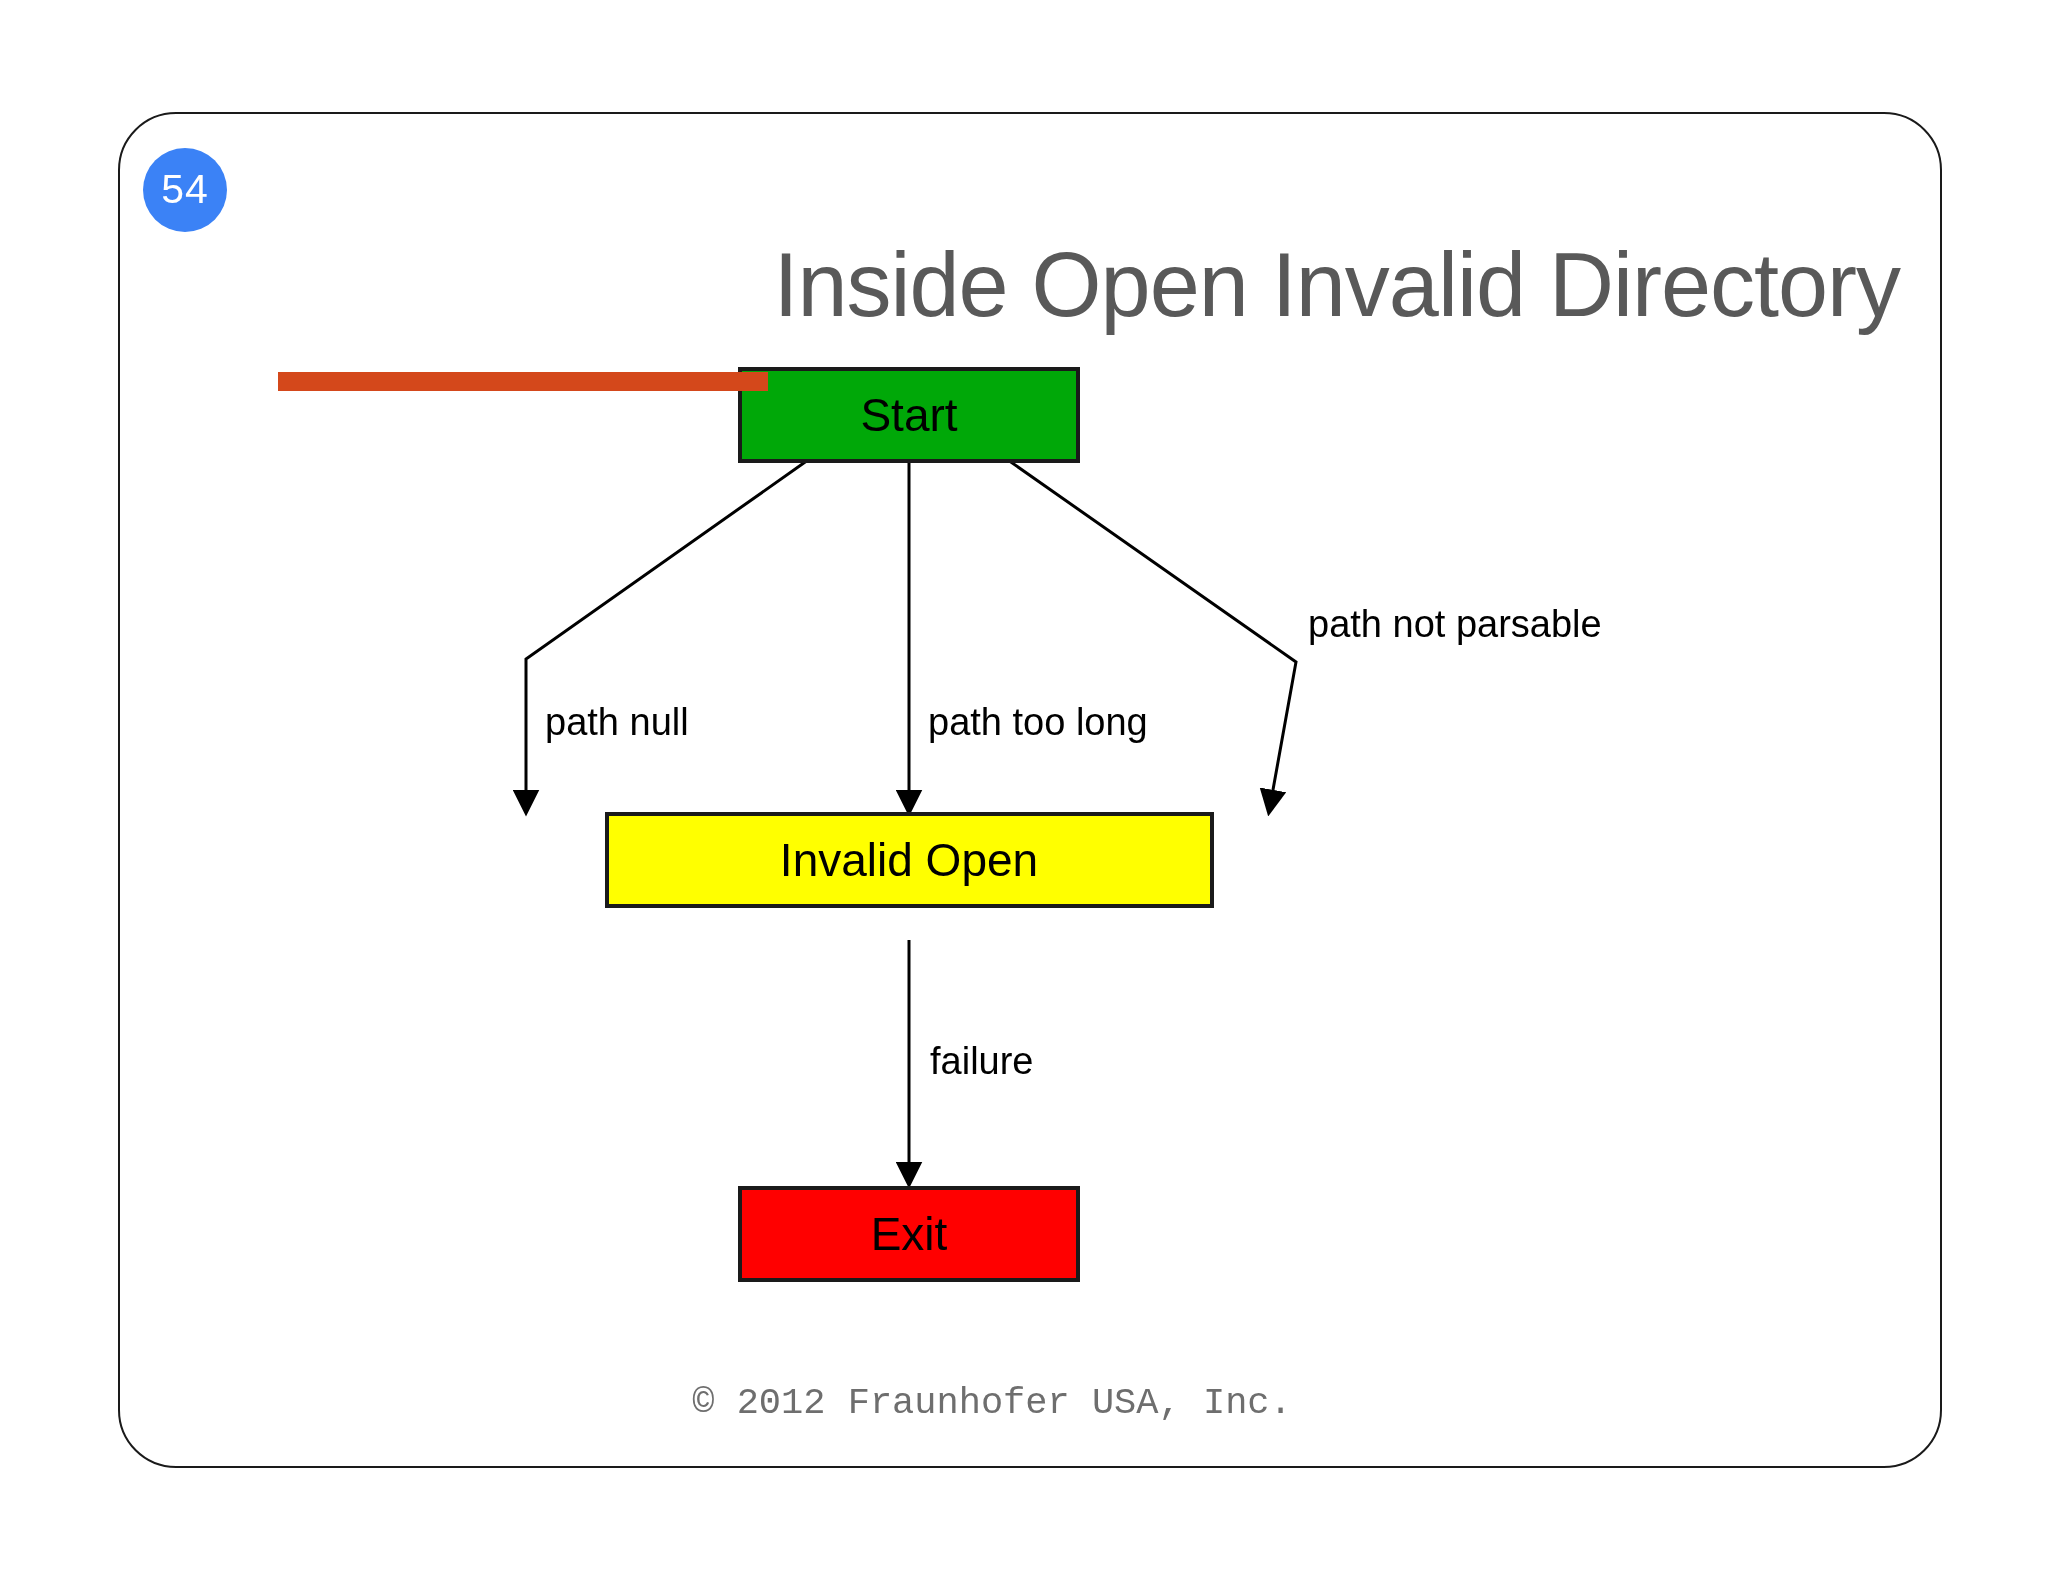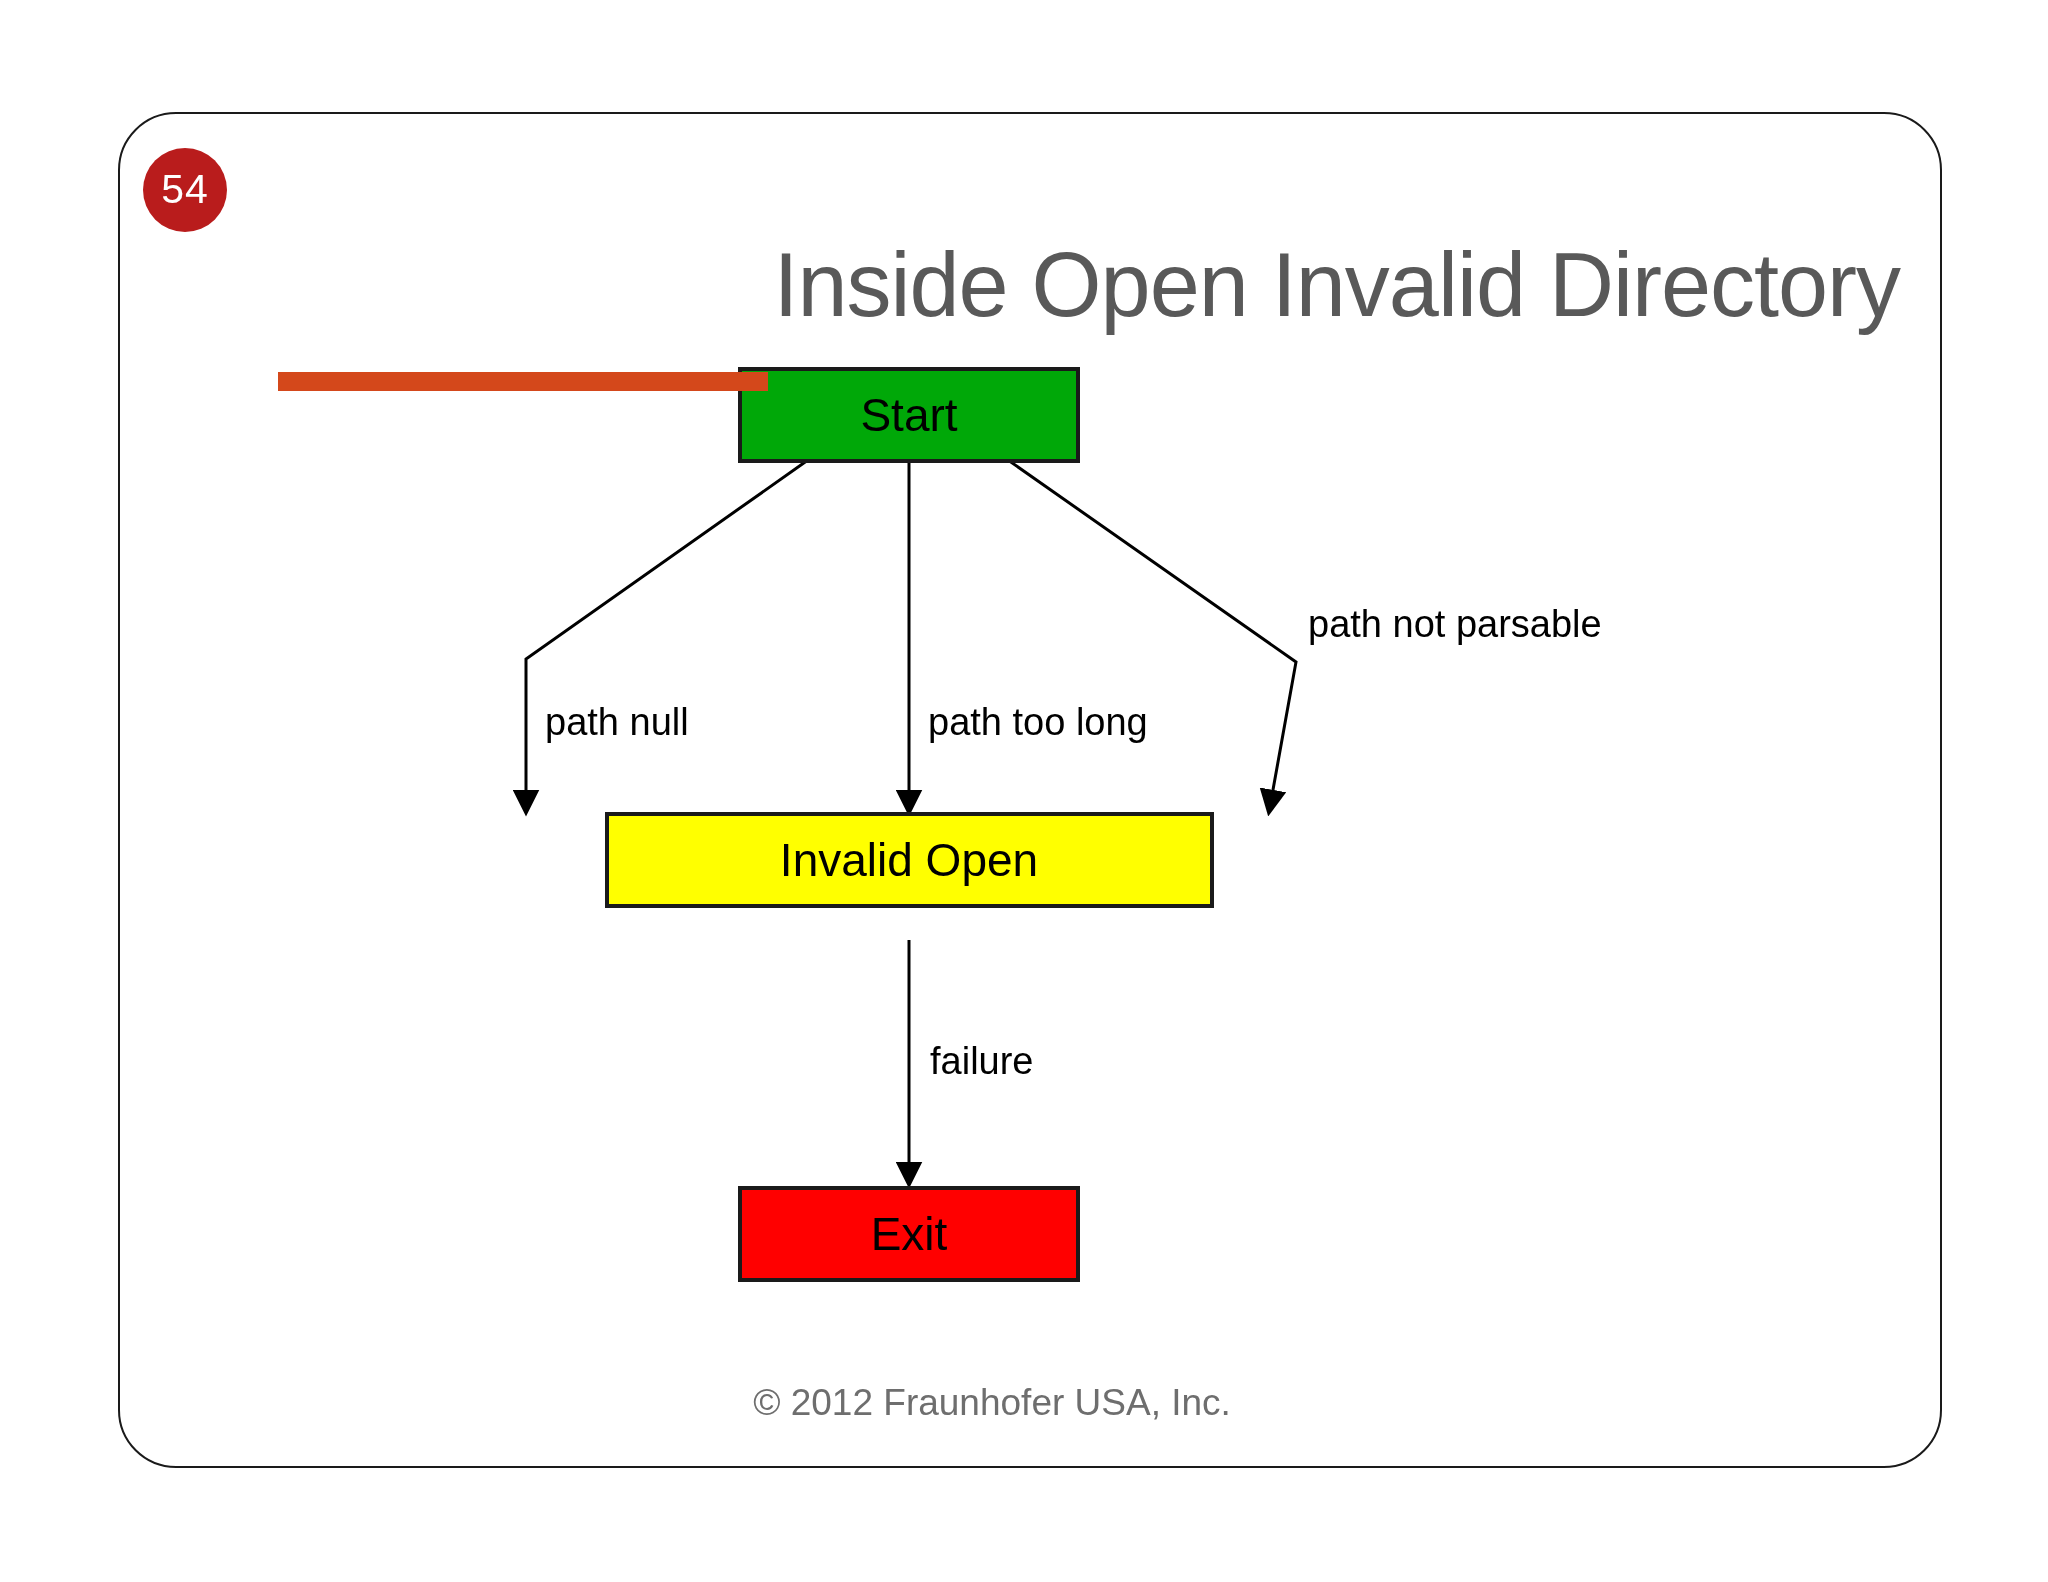--- a/index.html
+++ b/index.html
@@ -29,21 +29,21 @@
   }
 
   
   #slide-number-badge {
     position: absolute;
     left: 143px;
     top: 148px;
     width: 84px;
     height: 84px;
     border-radius: 50%;
-    background: #b91c1c;
+    background: #3b82f6;
     display: flex;
     align-items: center;
     justify-content: center;
     z-index: 5;
   }
   #slide-number-badge .num {
     color: #ffffff;
     font-size: 41px;
     font-family: "Liberation Sans", sans-serif;
     letter-spacing: 1px;
@@ -116,21 +116,21 @@
     stroke-width: 4;
   }
 
   
   #footer-copyright {
     position: absolute;
     left: 0;
     top: 1382px;
     width: 1984px;
     text-align: center;
-    font-family: Liberation Sans, sans-serif;
+    font-family: Liberation Mono, monospace;
     font-size: 37px;
     color: #6e6e6e;
     z-index: 4;
   }
 </style>
 </head>
 <body>
 
 <div id="slide-frame"></div>
 

